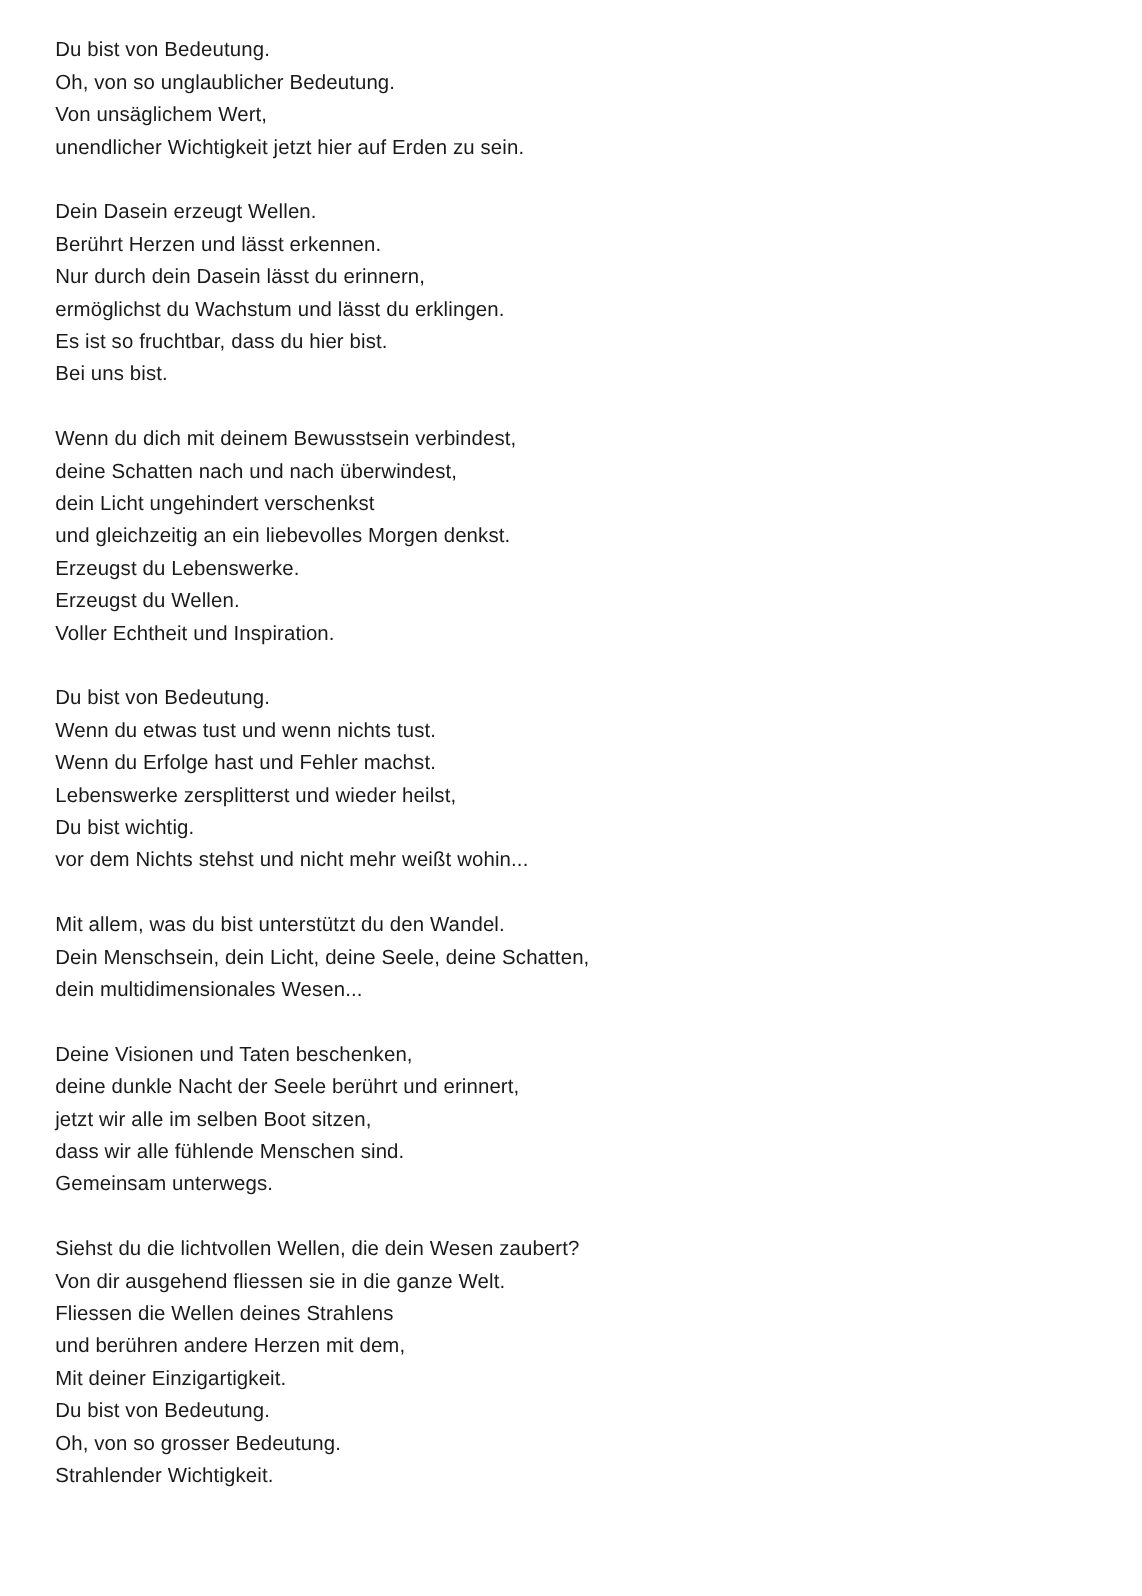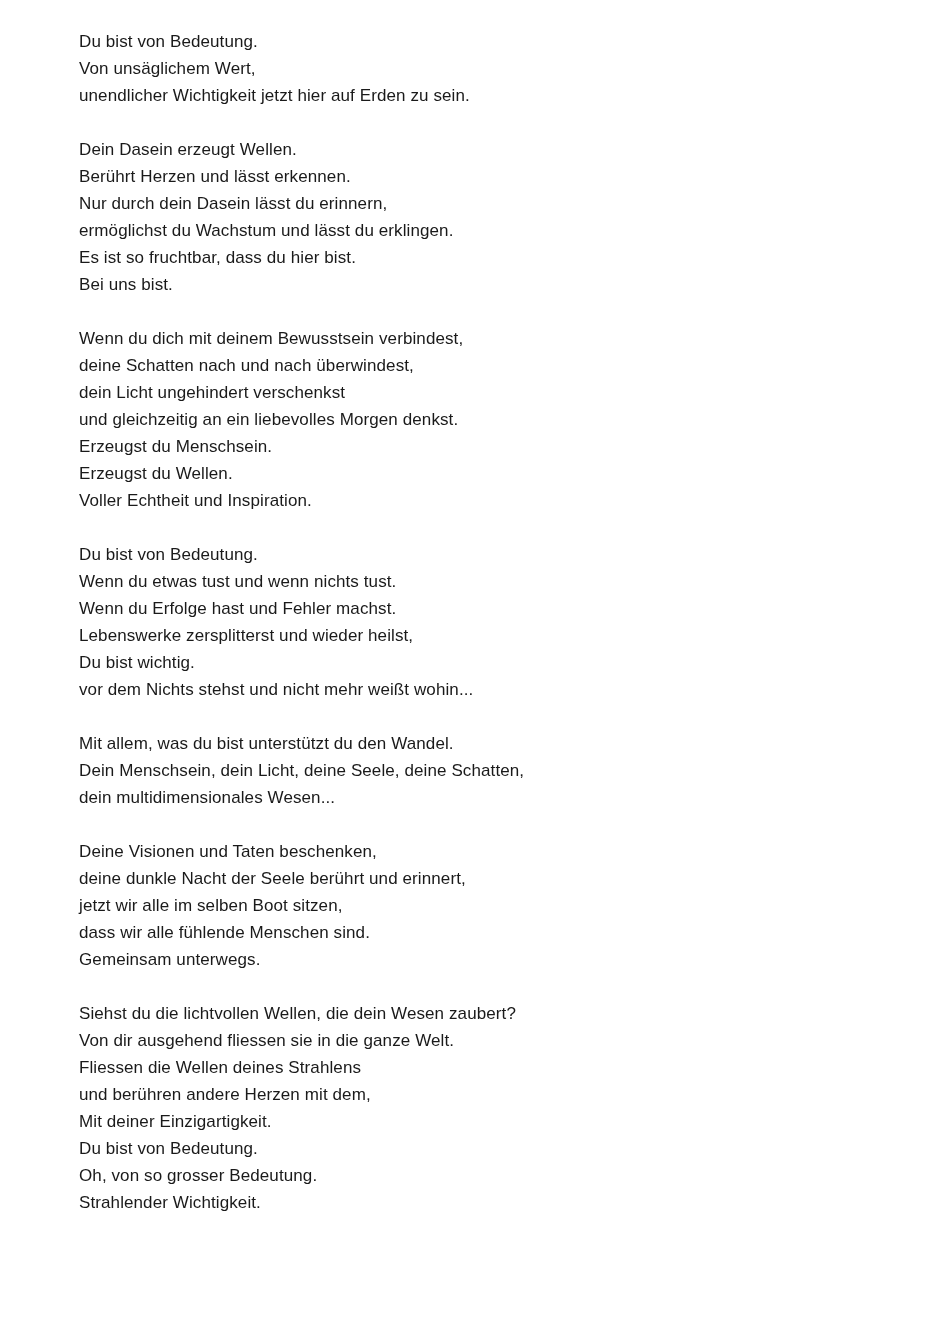--- a/index.html
+++ b/index.html
@@ -13,21 +13,21 @@
     overflow: hidden;
     font-family: "Liberation Sans", "DejaVu Sans", sans-serif;
   }
   .page {
     box-sizing: border-box;
     width: 952px;
     height: 1330px;
     background: #ffffff;
   }
   .poem {
-    padding: 28px 40px 0 79px;
+    padding: 28px 40px 0 46px;
     color: #1a1a1a;
     font-size: 17px;
     line-height: 27px;
     font-weight: 400;
     letter-spacing: 0.1px;
   }
   .stanza {
     margin: 0 0 27px 0;
   }
   .stanza:last-child {
@@ -38,37 +38,38 @@
     height: 27px;
   }
 </style>
 </head>
 <body style="background: rgb(255, 255, 255);">
 
 <div class="page">
   <div class="poem" id="poem" style="color: rgb(26, 26, 26);">
       <div class="stanza">
         <div class="poem-line">Du bist von Bedeutung.</div>
+        <div class="poem-line">Oh, von so unglaublicher Bedeutung.</div>
         <div class="poem-line">Von unsäglichem Wert,</div>
         <div class="poem-line">unendlicher Wichtigkeit jetzt hier auf Erden zu sein.</div>
       </div>
       <div class="stanza">
         <div class="poem-line">Dein Dasein erzeugt Wellen.</div>
         <div class="poem-line">Berührt Herzen und lässt erkennen.</div>
         <div class="poem-line">Nur durch dein Dasein lässt du erinnern,</div>
         <div class="poem-line">ermöglichst du Wachstum und lässt du erklingen.</div>
         <div class="poem-line">Es ist so fruchtbar, dass du hier bist.</div>
         <div class="poem-line">Bei uns bist.</div>
       </div>
       <div class="stanza">
         <div class="poem-line">Wenn du dich mit deinem Bewusstsein verbindest,</div>
         <div class="poem-line">deine Schatten nach und nach überwindest,</div>
         <div class="poem-line">dein Licht ungehindert verschenkst</div>
         <div class="poem-line">und gleichzeitig an ein liebevolles Morgen denkst.</div>
-        <div class="poem-line">Erzeugst du Menschsein.</div>
+        <div class="poem-line">Erzeugst du Lebenswerke.</div>
         <div class="poem-line">Erzeugst du Wellen.</div>
         <div class="poem-line">Voller Echtheit und Inspiration.</div>
       </div>
       <div class="stanza">
         <div class="poem-line">Du bist von Bedeutung.</div>
         <div class="poem-line">Wenn du etwas tust und wenn nichts tust.</div>
         <div class="poem-line">Wenn du Erfolge hast und Fehler machst.</div>
         <div class="poem-line">Lebenswerke zersplitterst und wieder heilst,</div>
         <div class="poem-line">Du bist wichtig.</div>
         <div class="poem-line">vor dem Nichts stehst und nicht mehr weißt wohin...</div>

